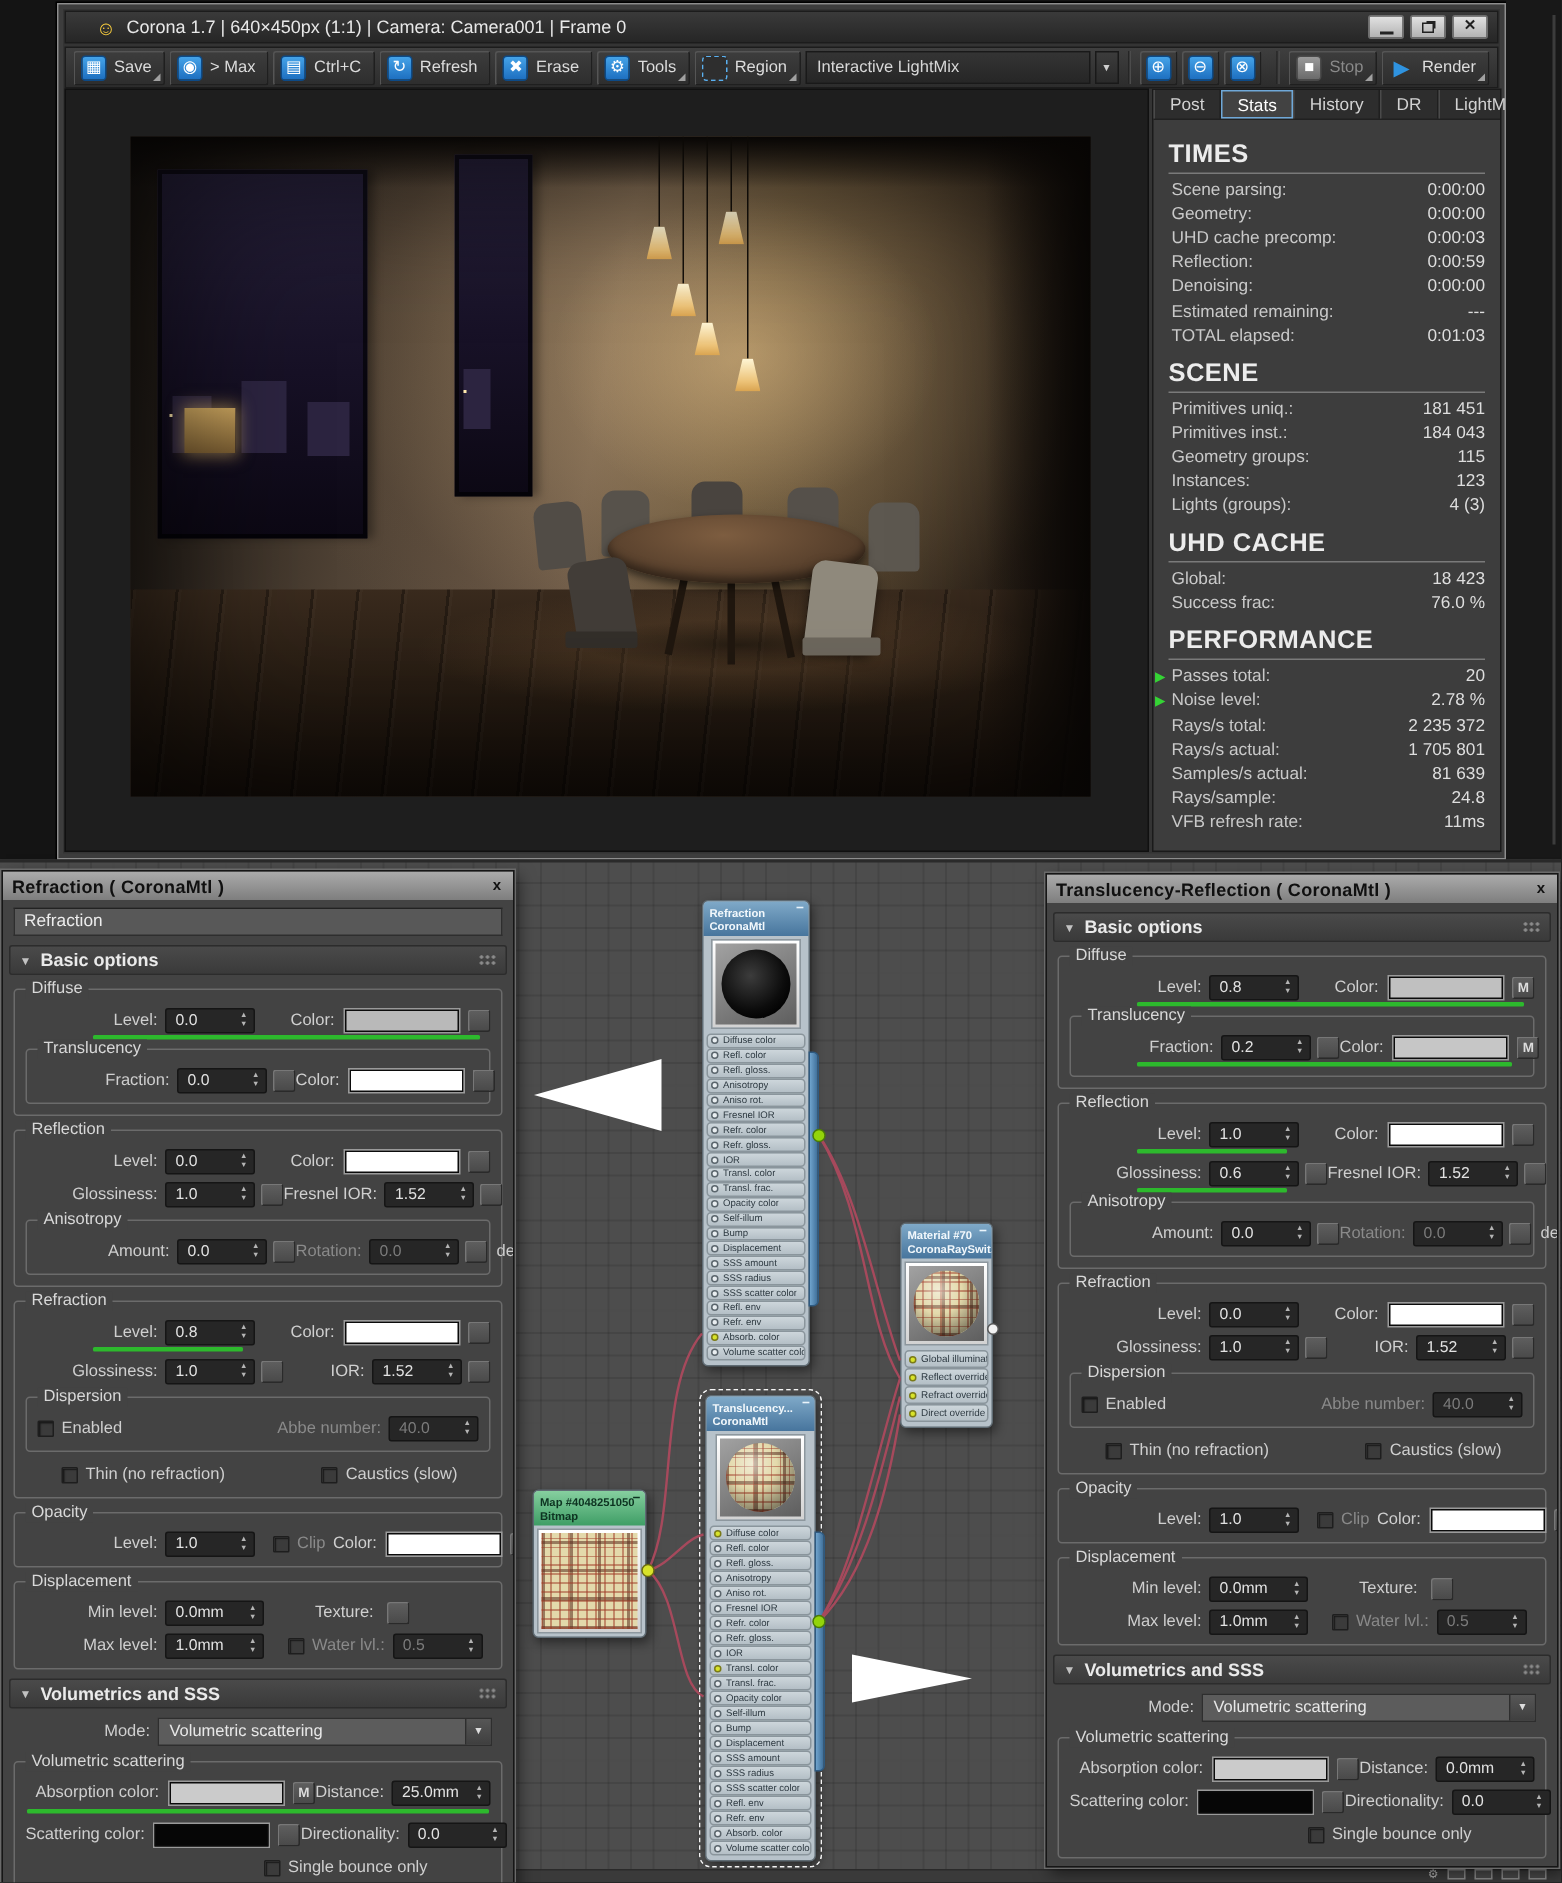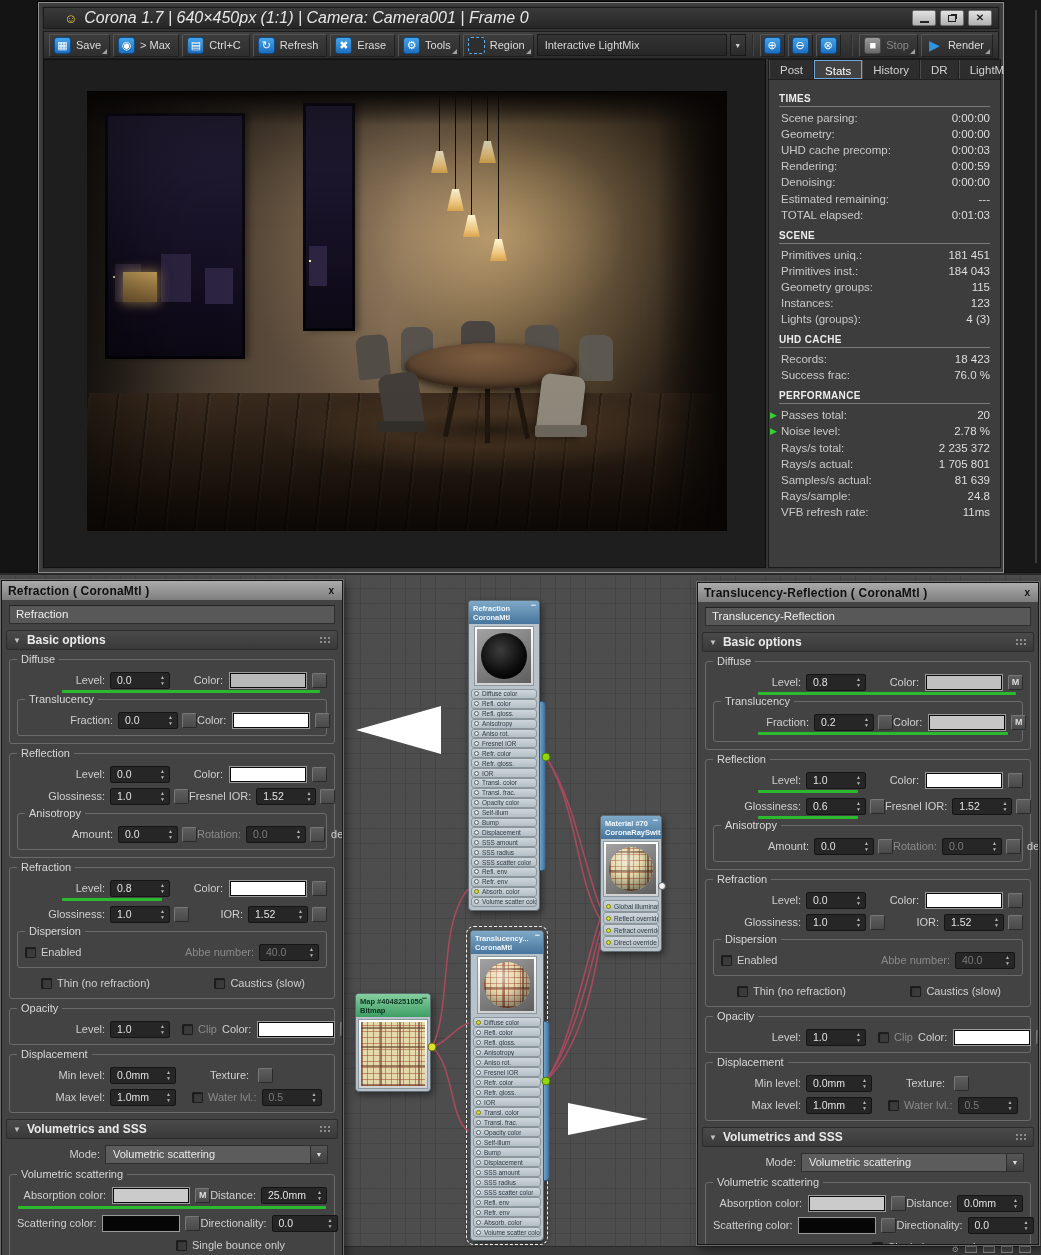--- a/index.html
+++ b/index.html
@@ -5,21 +5,21 @@
   html,body{margin:0;padding:0;background:#141414;font-family:"Liberation Sans",sans-serif;}
   #page{position:relative;width:1041px;height:1255px;overflow:hidden;background:#141414;}
   *{box-sizing:border-box;}
 
   
   #vfb-window{position:absolute;left:38px;top:2px;width:966px;height:571px;background:#343434;
     border:1px solid #8e8e8e;box-shadow:inset 0 0 0 3px #3d3d3d,0 0 0 1px #000;}
   #vfb-titlebar{position:absolute;left:4px;top:4px;right:4px;height:22px;background:linear-gradient(#3a3a3a,#262626);
     display:flex;align-items:center;padding:0 6px;border:1px solid #1c1c1c;}
   .smiley{color:#ffd23e;font-size:13px;margin:0 7px 0 14px;}
-  #vfb-title{color:#e8e8e8;font-size:16px;white-space:nowrap;font-style:italic;}
+  #vfb-title{color:#e8e8e8;font-size:12px;white-space:nowrap;}
   #win-controls{margin-left:auto;display:flex;gap:4px;}
   .wbtn{width:24px;height:16px;background:linear-gradient(#e2e2e2,#b2b2b2);border:1px solid #6e6e6e;
     display:flex;align-items:center;justify-content:center;border-radius:2px;}
   .glyph-min{width:9px;height:2px;background:#222;margin-top:7px;}
   .glyph-restore{width:8px;height:7px;border:1px solid #222;box-shadow:2px -2px 0 -1px #222;}
   .glyph-close{color:#222;font-size:10px;font-weight:bold;line-height:10px;}
 
   
   #vfb-toolbar{position:absolute;left:4px;top:28px;right:4px;height:28px;background:linear-gradient(#3f3f3f,#2c2c2c);
     display:flex;align-items:center;gap:3px;padding:0 5px;border:1px solid #1c1c1c;}
@@ -74,21 +74,21 @@
   .chair-back{position:absolute;border-radius:9px 9px 3px 3px;}
   .chair-seat{position:absolute;border-radius:2px;}
   #scn-vignette{inset:0;box-shadow:inset 0 0 90px 30px rgba(0,0,0,.55);}
 
   
   #stats-panel{position:absolute;left:729px;top:56px;width:233px;bottom:4px;background:#3d3d3d;border:1px solid #1a1a1a;}
   #stats-tabs{display:flex;height:20px;background:#2d2d2d;border-bottom:1px solid #202020;}
   .stab{padding:2px 10px;font-size:11.5px;color:#d2d2d2;border-right:1px solid #1f1f1f;border-left:1px solid #4a4a4a;line-height:16px;}
   .stab.active{background:#424242;border:1px solid #6fa8d8;color:#fff;}
   #stats-body{padding:6px 10px 0 10px;}
-  .stat-sec-title{font-size:10px;font-weight:bold;color:#ececec;margin:7px 0 2px 0;letter-spacing:.3px;}
+  .stat-sec-title{font-size:17px;font-weight:bold;color:#ececec;margin:7px 0 2px 0;letter-spacing:.3px;}
   .stat-hr{height:1px;background:#7a7a7a;margin-bottom:3px;}
   .stat-row{position:relative;display:flex;height:16.1px;align-items:center;padding-left:2px;}
   .stat-label{font-size:11.5px;color:#c9c9c9;}
   .stat-value{margin-left:auto;font-size:11.5px;color:#dedede;}
   .stat-arrow{position:absolute;left:-9px;top:3px;color:#35d435;font-size:9px;}
 
   #right-gutter{position:absolute;left:1004px;top:0;width:37px;height:573px;background:#181818;}
   #right-gutter .edge{position:absolute;right:4px;top:10px;bottom:10px;width:2px;background:#3c3c3c;}
 
   
@@ -333,21 +333,21 @@
           </div>
           <div class="stat-row">
             <span class="stat-label">Geometry:</span>
             <span class="stat-value">0:00:00</span>
           </div>
           <div class="stat-row">
             <span class="stat-label">UHD cache precomp:</span>
             <span class="stat-value">0:00:03</span>
           </div>
           <div class="stat-row">
-            <span class="stat-label">Rendering:</span>
+            <span class="stat-label">Reflection:</span>
             <span class="stat-value">0:00:59</span>
           </div>
           <div class="stat-row">
             <span class="stat-label">Denoising:</span>
             <span class="stat-value">0:00:00</span>
           </div>
           <div class="stat-row">
             <span class="stat-label">Estimated remaining:</span>
             <span class="stat-value">---</span>
           </div>
@@ -373,21 +373,21 @@
             <span class="stat-label">Instances:</span>
             <span class="stat-value">123</span>
           </div>
           <div class="stat-row">
             <span class="stat-label">Lights (groups):</span>
             <span class="stat-value">4 (3)</span>
           </div>
           <div class="stat-sec-title">UHD CACHE</div>
           <div class="stat-hr"></div>
           <div class="stat-row">
-            <span class="stat-label">Records:</span>
+            <span class="stat-label">Global:</span>
             <span class="stat-value">18 423</span>
           </div>
           <div class="stat-row">
             <span class="stat-label">Success frac:</span>
             <span class="stat-value">76.0 %</span>
           </div>
           <div class="stat-sec-title">PERFORMANCE</div>
           <div class="stat-hr"></div>
           <div class="stat-row">
             <span class="stat-arrow">▶</span>
@@ -925,21 +925,20 @@
         <span class="pl">Single bounce only</span>
       </div>
     </div>
   </div>
 
   <div class="mtl-panel" id="panel-right">
     <div class="mtl-titlebar">
       <span class="mtl-title">Translucency-Reflection  ( CoronaMtl )</span>
       <span class="mtl-close">x</span>
     </div>
-    <div class="mtl-name">Translucency-Reflection</div>
 
     <div class="rollout">
       <span class="rarrow">▼</span>
       <span>Basic options</span>
       <span class="grip"></span>
     </div>
 
     <div class="gb">
       <div class="gb-t">Diffuse</div>
       <div class="prow">

